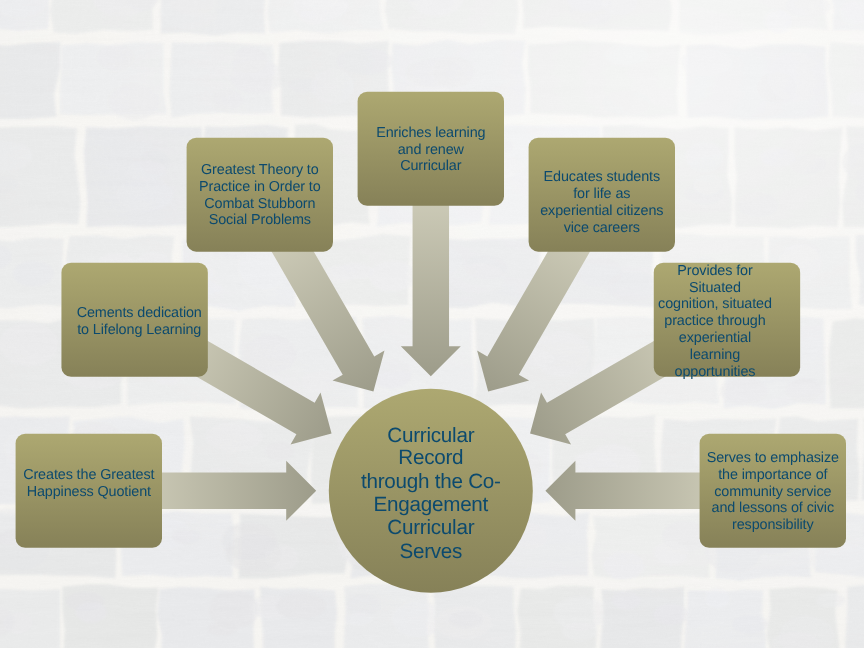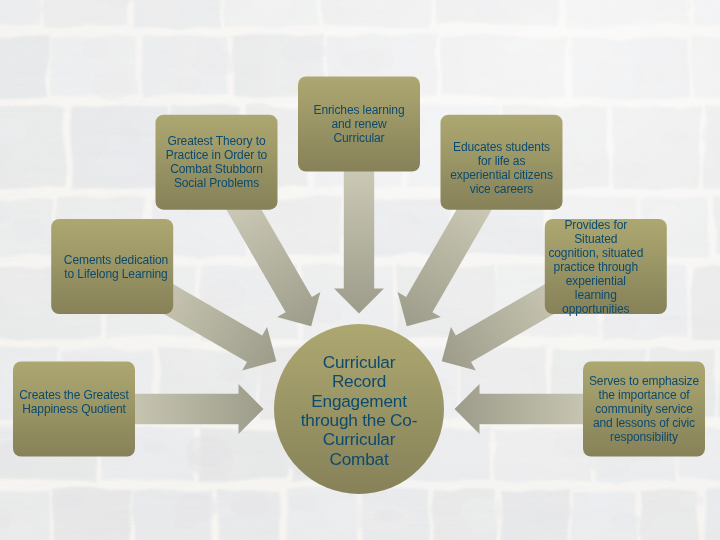--- a/index.html
+++ b/index.html
@@ -397,19 +397,19 @@
         <span class="tline">Creates the Greatest</span>
         <span class="tline">Happiness Quotient</span>
       </div>
       <div class="lbl node-label" style="left:55px;top:219px;width:122px;height:95px">
         <span class="tline">Cements dedication</span>
         <span class="tline">to Lifelong Learning</span>
       </div>
       <div class="lbl center-label" style="left:274px;top:324px;width:170px;height:170px">
         <span class="tline">Curricular</span>
         <span class="tline">Record</span>
+        <span class="tline">through the Co-</span>
         <span class="tline">Engagement</span>
-        <span class="tline">through the Co-</span>
         <span class="tline">Curricular</span>
-        <span class="tline">Combat</span>
+        <span class="tline">Serves</span>
       </div>
     </div>
 </div>
 
 </body></html>

